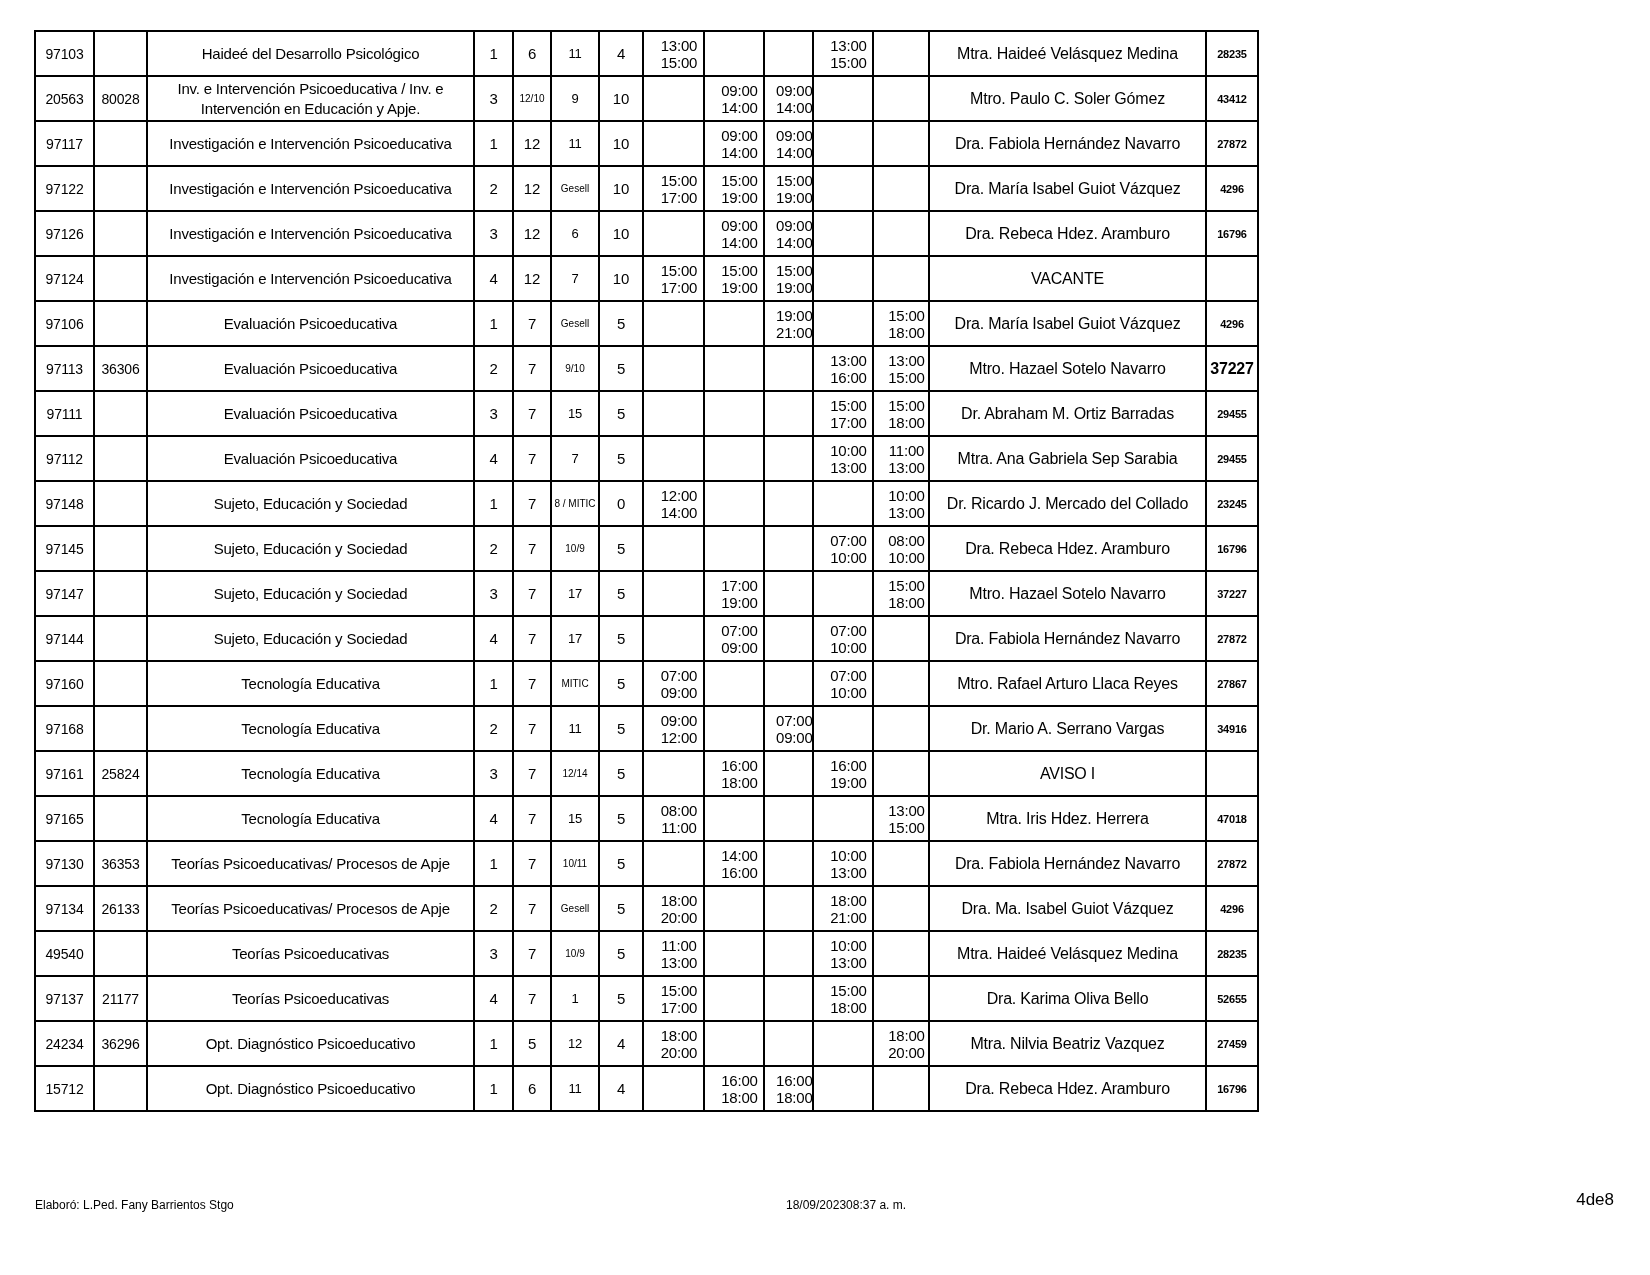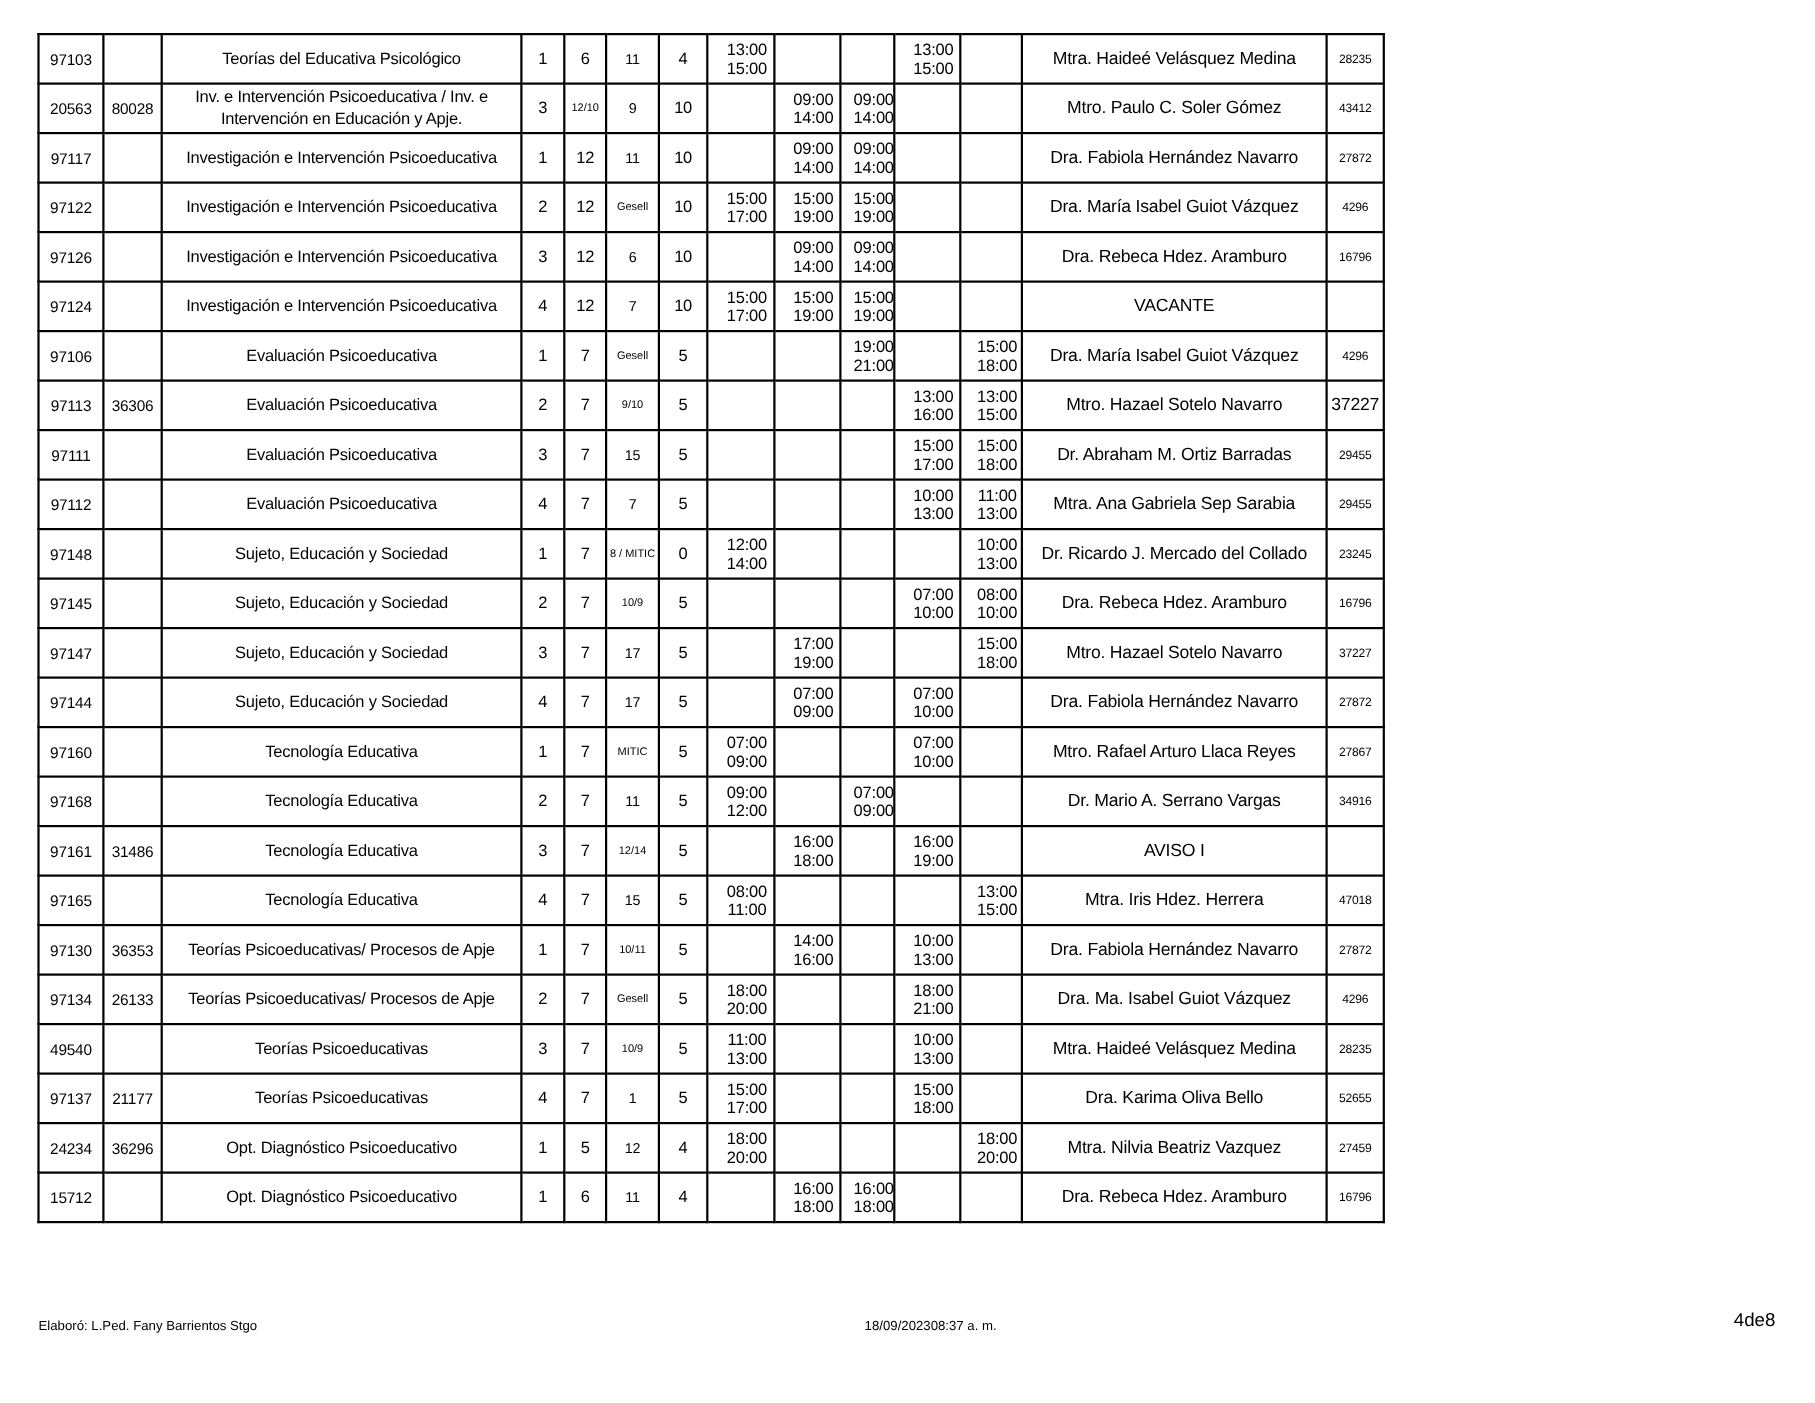--- a/index.html
+++ b/index.html
@@ -57,21 +57,21 @@
     padding: 1px 0 2px 11px;
     font-size: 15px;
     line-height: 17px;
   }
   td.c-docente {
     text-align: left;
     padding-left: 6px;
     padding-right: 3px;
     font-size: 16px;
   }
-  td.c-num { font-size: 11px; }
+  td.c-num { font-size: 11px; font-weight: bold; }
   td.c-num.big { font-size: 16px; }
   .footer-left {
     position: absolute;
     left: 35px;
     top: 1198px;
     font-size: 12px;
   }
   .footer-center {
     position: absolute;
     left: 762px;
@@ -105,21 +105,21 @@
       <col style="width:49px">
       <col style="width:60px">
       <col style="width:56px">
       <col style="width:277px">
       <col style="width:52px">
     </colgroup>
     <tbody id="rows">
         <tr>
           <td class="c-code vb">97103</td>
           <td class="c-code2"></td>
-          <td class="c-materia">Teorías del Educativa Psicológico</td>
+          <td class="c-materia">Haideé del Desarrollo Psicológico</td>
           <td class="c-grupo">1</td>
           <td class="c-sem">6</td>
           <td class="c-salon">11</td>
           <td class="c-cupo">4</td>
           <td class="c-day">
             <div class="times">
               <div>13:00</div>
               <div>15:00</div>
             </div>
           </td>
@@ -530,21 +530,21 @@
               <div>09:00</div>
             </div>
           </td>
           <td class="c-day"></td>
           <td class="c-day"></td>
           <td class="c-docente">Dr. Mario A. Serrano Vargas</td>
           <td class="c-num">34916</td>
         </tr>
         <tr>
           <td class="c-code">97161</td>
-          <td class="c-code2">31486</td>
+          <td class="c-code2">25824</td>
           <td class="c-materia">Tecnología Educativa</td>
           <td class="c-grupo">3</td>
           <td class="c-sem">7</td>
           <td class="c-salon small">12/14</td>
           <td class="c-cupo">5</td>
           <td class="c-day"></td>
           <td class="c-day">
             <div class="times">
               <div>16:00</div>
               <div>18:00</div>

